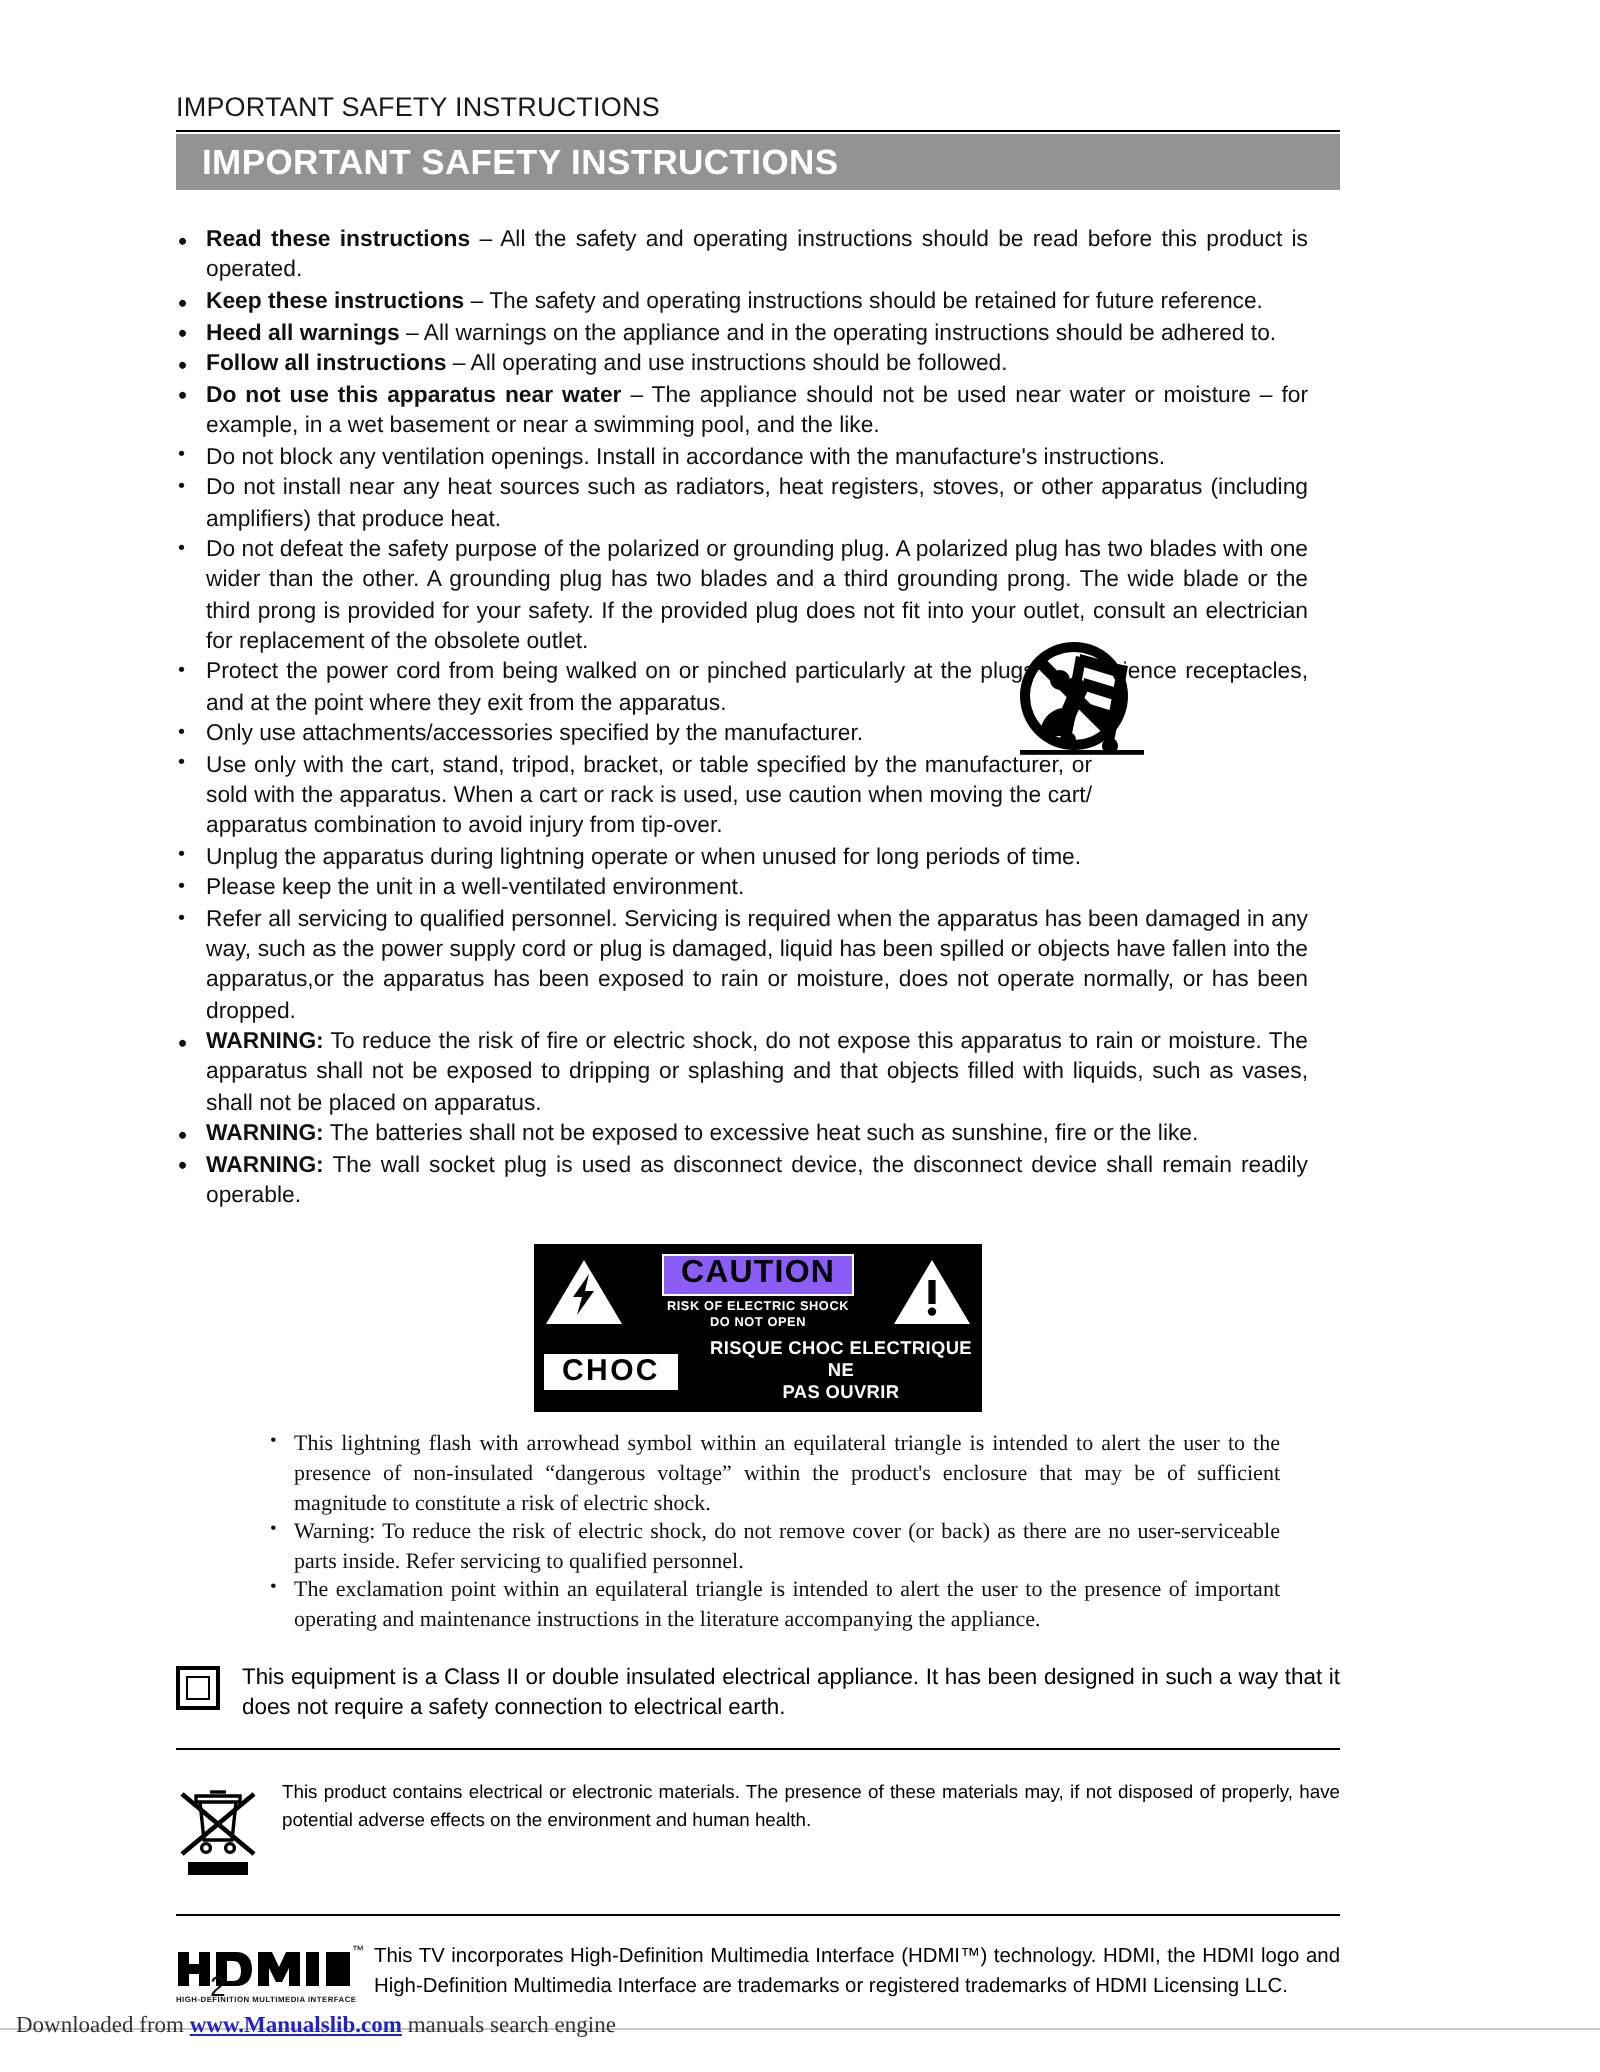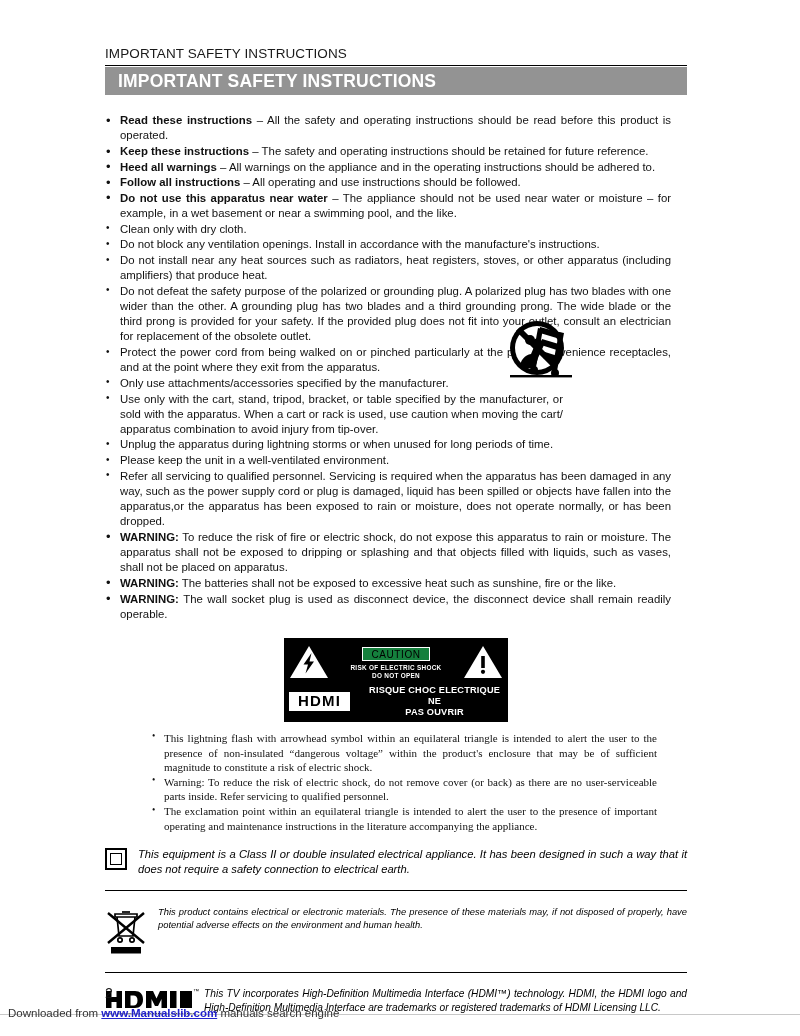--- a/index.html
+++ b/index.html
@@ -19,21 +19,21 @@
   .page {
     position: absolute;
     left: 0; top: 0;
     width: 800px;
     height: 1036px;
     background: #ffffff;
   }
 
   .content {
     position: absolute;
-    left: 105px;
+    left: 88px;
     top: 46px;
     width: 582px;
   }
 
   
   .running-head {
     font-size: 13.5px;
     letter-spacing: 0.1px;
     color: #1a1a1a;
     padding-bottom: 3px;
@@ -124,24 +124,24 @@
     height: 34px;
     flex: 0 0 auto;
   }
   .caution-mid {
     flex: 1 1 auto;
     text-align: center;
     padding: 0 3px;
   }
   .caution-word {
     display: inline-block;
-    background: #15803d;
+    background: #8b5cf6;
     color: #000000;
-    font-weight: normal;
-    font-size: 10px;
+    font-weight: bold;
+    font-size: 16px;
     letter-spacing: 0.6px;
     padding: 0.5px 8px;
     border: 1.2px solid #fff;
   }
   .caution-sub {
     color: #ffffff;
     font-size: 6.4px;
     font-weight: bold;
     letter-spacing: 0.3px;
     line-height: 1.25;
@@ -203,21 +203,20 @@
   }
   .notice-icon {
     flex: 0 0 auto;
     margin-right: 11px;
   }
   .notice-text {
     flex: 1 1 auto;
     font-size: 11.2px;
     line-height: 1.33;
     text-align: justify;
-    font-style: italic;
   }
   .notice-text.small {
     font-size: 9.4px;
     line-height: 1.42;
   }
   .notice-text.hdmi {
     font-size: 10.2px;
     line-height: 1.4;
   }
 
@@ -280,21 +279,21 @@
     top: 1014px;
     width: 800px;
     height: 22px;
     background: #ffffff;
     border-top: 1px solid #c8c8c8;
   }
   .footer-text {
     position: absolute;
     left: 8px;
     top: 1007px;
-    font-family: Liberation Sans, sans-serif;
+    font-family: Liberation Serif, serif;
     font-size: 11.5px;
     color: #333;
     text-align: center;
   }
   .footer-link {
     color: #2222cc;
     font-weight: bold;
     text-decoration: underline;
   }
 </style>
@@ -311,28 +310,27 @@
     <div class="banner">
       <span class="banner-title">IMPORTANT SAFETY INSTRUCTIONS</span>
     </div>
 
     <ul class="safety-list">
         <li class="strong-bullet"><span class="lead">Read these instructions</span><span> – </span><span>All the safety and operating instructions should be read before this product is operated.</span></li>
         <li class="strong-bullet"><span class="lead">Keep these instructions</span><span> – </span><span>The safety and operating instructions should be retained for future reference.</span></li>
         <li class="strong-bullet"><span class="lead">Heed all warnings</span><span> – </span><span>All warnings on the appliance and in the operating instructions should be adhered to.</span></li>
         <li class="strong-bullet"><span class="lead">Follow all instructions</span><span> – </span><span>All operating and use instructions should be followed.</span></li>
         <li class="strong-bullet"><span class="lead">Do not use this apparatus near water</span><span> – </span><span>The appliance should not be used near water or moisture – for example, in a wet basement or near a swimming pool, and the like.</span></li>
-        <li><span>Clean only with dry cloth.</span></li>
         <li><span>Do not block any ventilation openings. Install in accordance with the manufacture's instructions.</span></li>
         <li><span>Do not install near any heat sources such as radiators, heat registers, stoves, or other apparatus (including amplifiers) that produce heat.</span></li>
         <li><span>Do not defeat the safety purpose of the polarized or grounding plug. A polarized plug has two blades with one wider than the other. A grounding plug has two blades and a third grounding prong. The wide blade or the third prong is provided for your safety. If the provided plug does not fit into your outlet, consult an electrician for replacement of the obsolete outlet.</span></li>
         <li><span>Protect the power cord from being walked on or pinched particularly at the plugs, convenience receptacles, and at the point where they exit from the apparatus.</span></li>
         <li><span>Only use attachments/accessories specified by the manufacturer.</span></li>
         <li style="padding-right: 108px;"><span>Use only with the cart, stand, tripod, bracket, or table specified by the manufacturer, or sold with the apparatus. When a cart or rack is used, use caution when moving the cart/ apparatus combination to avoid injury from tip-over.</span></li>
-        <li><span>Unplug the apparatus during lightning storms or when unused for long periods of time.</span></li>
+        <li><span>Unplug the apparatus during lightning operate or when unused for long periods of time.</span></li>
         <li><span>Please keep the unit in a well-ventilated environment.</span></li>
         <li><span>Refer all servicing to qualified personnel. Servicing is required when the apparatus has been damaged in any way, such as the power supply cord or plug is damaged, liquid has been spilled or objects have fallen into the apparatus,or the apparatus has been exposed to rain or moisture, does not operate normally, or has been dropped.</span></li>
         <li class="strong-bullet"><span class="lead">WARNING:</span><span> </span><span>To reduce the risk of fire or electric shock, do not expose this apparatus to rain or moisture. The apparatus shall not be exposed to dripping or splashing and that objects filled with liquids, such as vases, shall not be placed on apparatus.</span></li>
         <li class="strong-bullet"><span class="lead">WARNING:</span><span> </span><span>The batteries shall not be exposed to excessive heat such as sunshine, fire or the like.</span></li>
         <li class="strong-bullet"><span class="lead">WARNING:</span><span> </span><span>The wall socket plug is used as disconnect device, the disconnect device shall remain readily operable.</span></li>
       </ul>
 
     <div class="caution-wrap">
       <div class="caution-box">
         <div class="caution-top">
@@ -349,21 +347,21 @@
           </div>
 
           <svg class="tri" viewBox="0 0 40 34">
             <polygon points="20,1 39,33 1,33" fill="#ffffff"></polygon>
             <rect x="18.2" y="11" width="3.6" height="12" fill="#000000"></rect>
             <circle cx="20" cy="26.8" r="2.1" fill="#000000"></circle>
           </svg>
 
         </div>
         <div class="caution-bottom">
-          <span class="avis-word">HDMI</span>
+          <span class="avis-word">CHOC</span>
           <div class="avis-text">
             <div>RISQUE CHOC ELECTRIQUE NE</div>
             <div>PAS OUVRIR</div>
           </div>
         </div>
       </div>
     </div>
 
     <ul class="sub-list">
         <li>This lightning flash with arrowhead symbol within an equilateral triangle is intended to alert the user to the presence of non-insulated “dangerous voltage” within the product's enclosure that may be of sufficient magnitude to constitute a risk of electric shock.</li>

